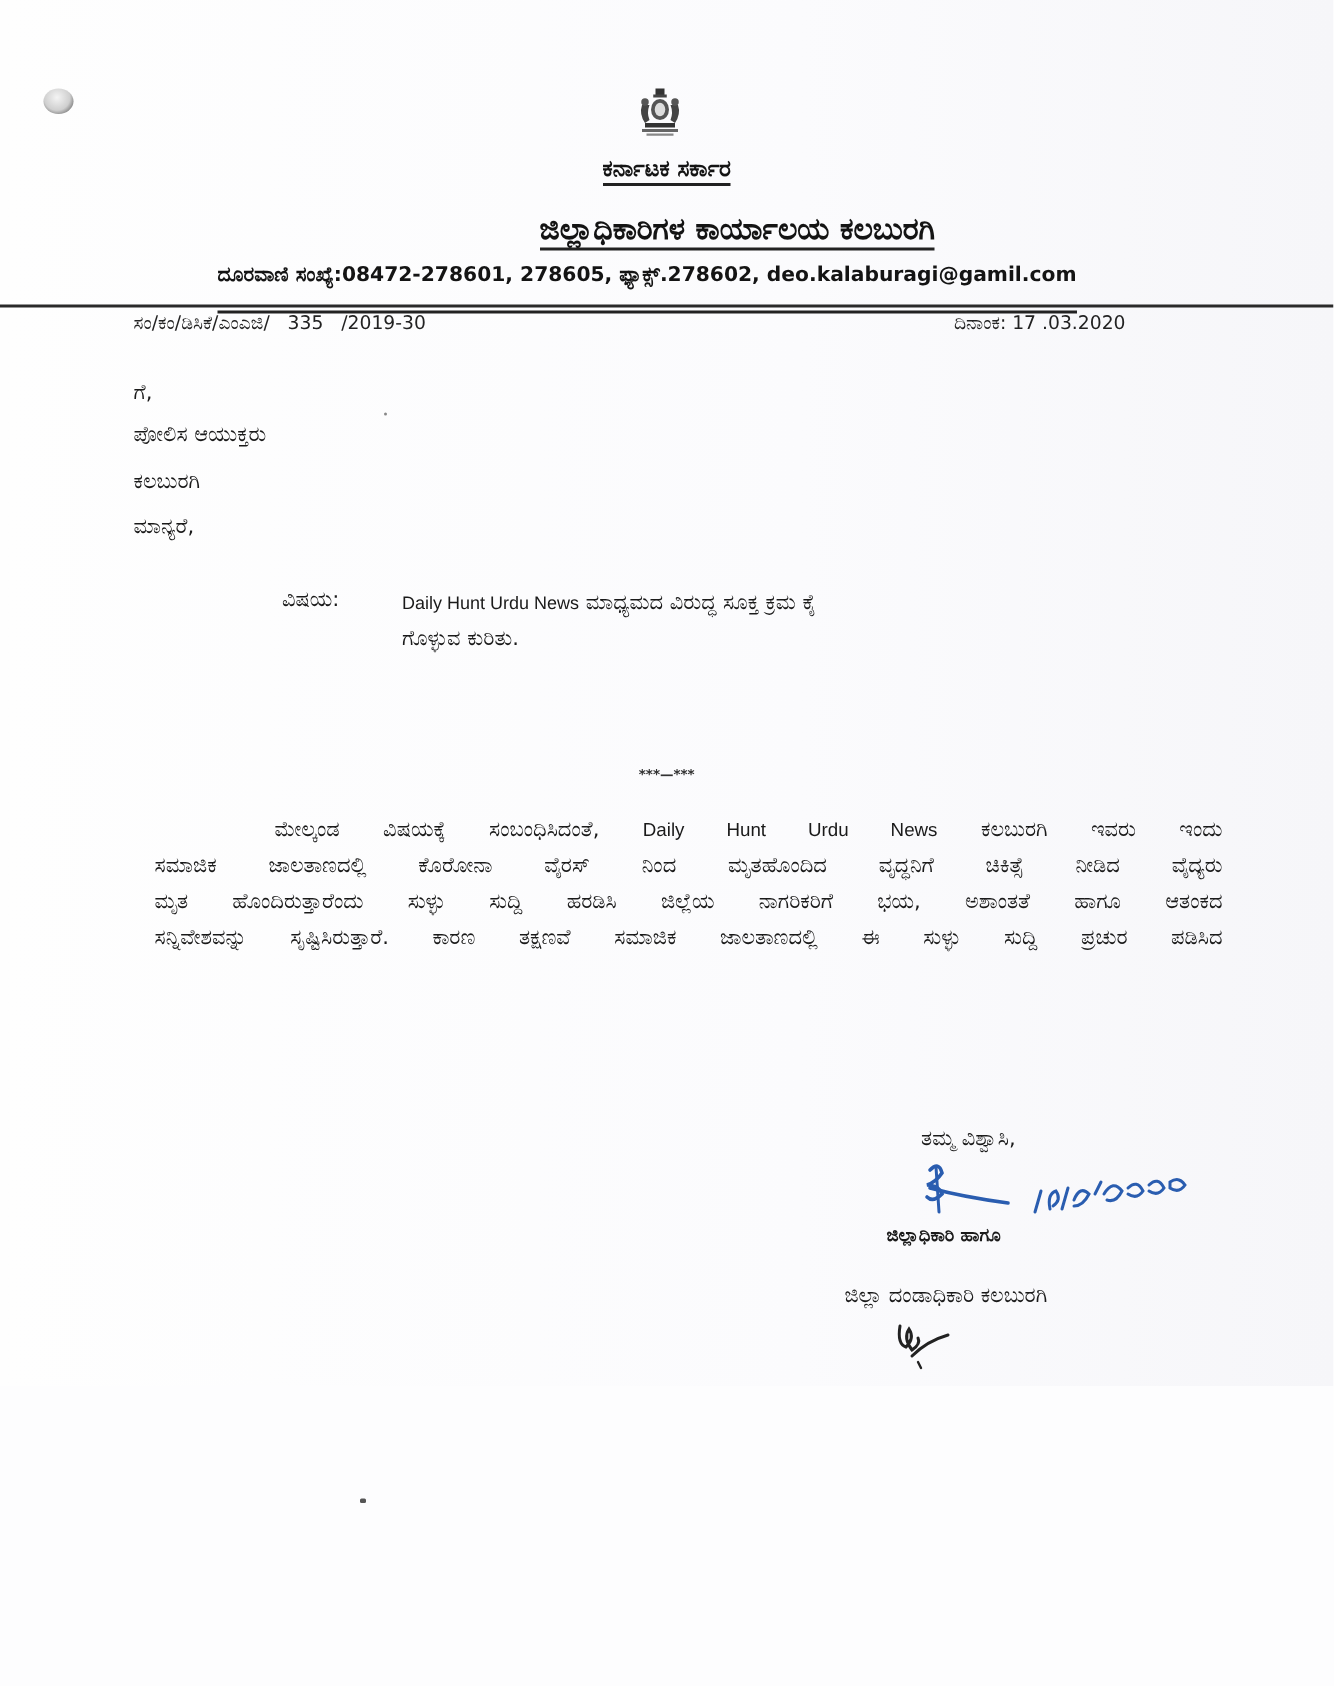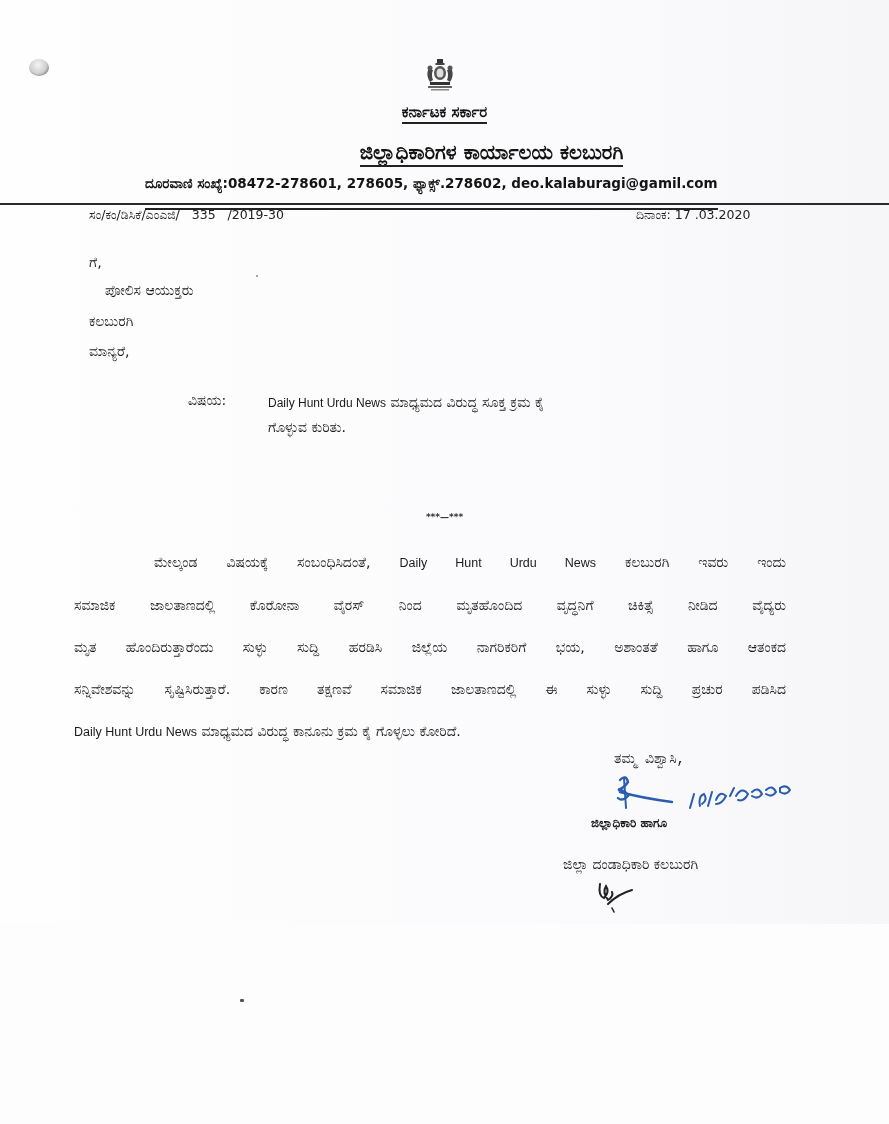--- a/index.html
+++ b/index.html
@@ -77,21 +77,21 @@
       color: #222;
       white-space: pre;
     }
     .addr {
       position: absolute;
       left: 89px;
       font-size: 14px;
       color: #1a1a1a;
     }
     .addr-1 { top: 254px; }
-    .addr-2 { top: 282px; margin-left: 16px; }
+    .addr-2 { top: 282px; }
     .addr-3 { top: 313px; }
     .addr-4 { top: 343px; }
     .subject-label {
       position: absolute;
       left: 188px; top: 392px;
       font-size: 14px;
     }
     .subject-text {
       position: absolute;
       left: 268px; top: 390px;
@@ -108,44 +108,43 @@
       left: 0; width: 889px;
       top: 512px;
       text-align: center;
       font-size: 9px;
       font-weight: bold;
       letter-spacing: 0px;
       color: #333;
     }
     .body-para {
       position: absolute;
-      left: 74px; top: 541px;
+      left: 103px; top: 541px;
       width: 712px;
       font-size: 14px;
-      line-height: 42px;
+      line-height: 24px;
       text-align: justify;
       color: #1a1a1a;
     }
     .body-line {
       display: block;
       white-space: nowrap;
       text-align: justify;
       text-align-last: justify;
     }
     .body-line.indent { padding-left: 80px; }
     .body-line.last { text-align-last: left; }
     .body-para .en {
       font-family: "Liberation Sans", sans-serif;
       font-size: 12.5px;
     }
     .closing {
       position: absolute;
       left: 614px; top: 751px;
       font-size: 14px;
-      font-family: Liberation Mono, monospace;
     }
     .sig-title-1 {
       position: absolute;
       left: 591px; top: 816px;
       font-size: 12px;
       font-weight: bold;
     }
     .sig-title-2 {
       position: absolute;
       left: 563px; top: 816px;
@@ -223,21 +222,20 @@
     <span>ಗೊಳ್ಳುವ ಕುರಿತು.</span>
   </div>
 
   <div class="separator">***—***</div>
 
   <div class="body-para">
     <span class="body-line indent"><span>ಮೇಲ್ಕಂಡ ವಿಷಯಕ್ಕೆ ಸಂಬಂಧಿಸಿದಂತೆ, </span><span class="en">Daily Hunt Urdu News</span><span> ಕಲಬುರಗಿ ಇವರು ಇಂದು</span></span>
     <span class="body-line">ಸಮಾಜಿಕ ಜಾಲತಾಣದಲ್ಲಿ ಕೊರೋನಾ ವೈರಸ್ ನಿಂದ ಮೃತಹೊಂದಿದ ವೃದ್ಧನಿಗೆ ಚಿಕಿತ್ಸೆ ನೀಡಿದ ವೈದ್ಯರು</span>
     <span class="body-line">ಮೃತ ಹೊಂದಿರುತ್ತಾರೆಂದು ಸುಳ್ಳು ಸುದ್ದಿ ಹರಡಿಸಿ ಜಿಲ್ಲೆಯ ನಾಗರಿಕರಿಗೆ ಭಯ, ಅಶಾಂತತೆ ಹಾಗೂ ಆತಂಕದ</span>
     <span class="body-line">ಸನ್ನಿವೇಶವನ್ನು ಸೃಷ್ಟಿಸಿರುತ್ತಾರೆ. ಕಾರಣ ತಕ್ಷಣವೆ ಸಮಾಜಿಕ ಜಾಲತಾಣದಲ್ಲಿ ಈ ಸುಳ್ಳು ಸುದ್ದಿ ಪ್ರಚುರ ಪಡಿಸಿದ</span>
-    <span class="body-line last"><span class="en">Daily Hunt Urdu News</span><span> ಮಾಧ್ಯಮದ ವಿರುದ್ಧ  ಕಾನೂನು ಕ್ರಮ ಕೈ ಗೊಳ್ಳಲು ಕೋರಿದೆ.</span></span>
   </div>
 
   <div class="closing">ತಮ್ಮ ವಿಶ್ವಾಸಿ,</div>
 
   <svg class="signature" viewBox="0 0 220 50">
     <path d="M8 8 Q14 2 16 10 Q12 16 6 18 Q14 18 16 24 Q10 30 6 26 M8 20 Q30 26 60 30" stroke="#2a5db0" stroke-width="2.4" fill="none" stroke-linecap="round"></path>
     <path d="M12 6 L14 36" stroke="#2a5db0" stroke-width="2" fill="none" stroke-linecap="round"></path>
     <path d="M78 36 L82 22 M88 34 Q86 24 92 22 Q96 28 90 32 M100 20 L96 34 M104 28 Q108 18 114 24 Q110 32 104 32 M118 24 L122 16 M124 24 Q130 14 136 22 Q132 30 126 28 M140 20 Q146 14 150 22 Q146 28 140 24 M154 18 Q160 12 164 20 Q160 26 154 22 M168 16 Q174 12 178 18 Q174 24 168 20 Z" stroke="#2a5db0" stroke-width="2" fill="none" stroke-linecap="round"></path>
   </svg>
 

